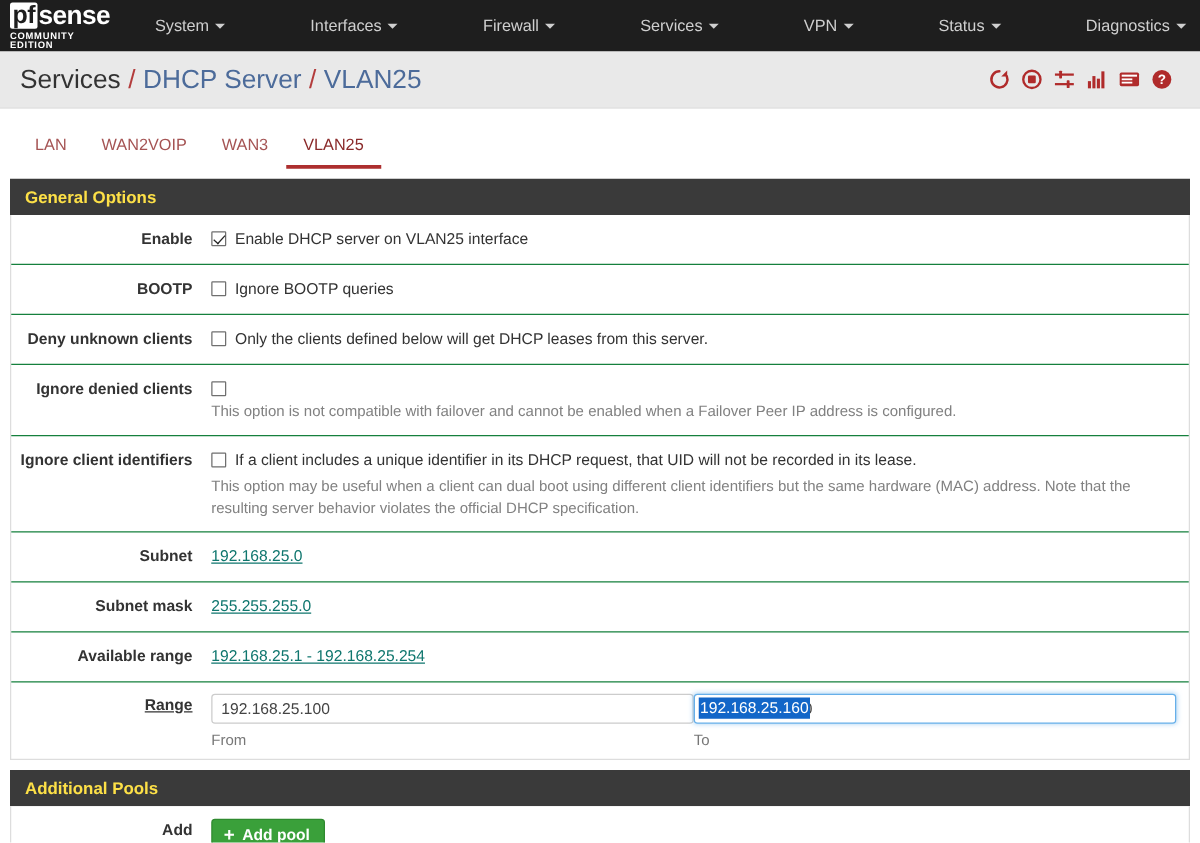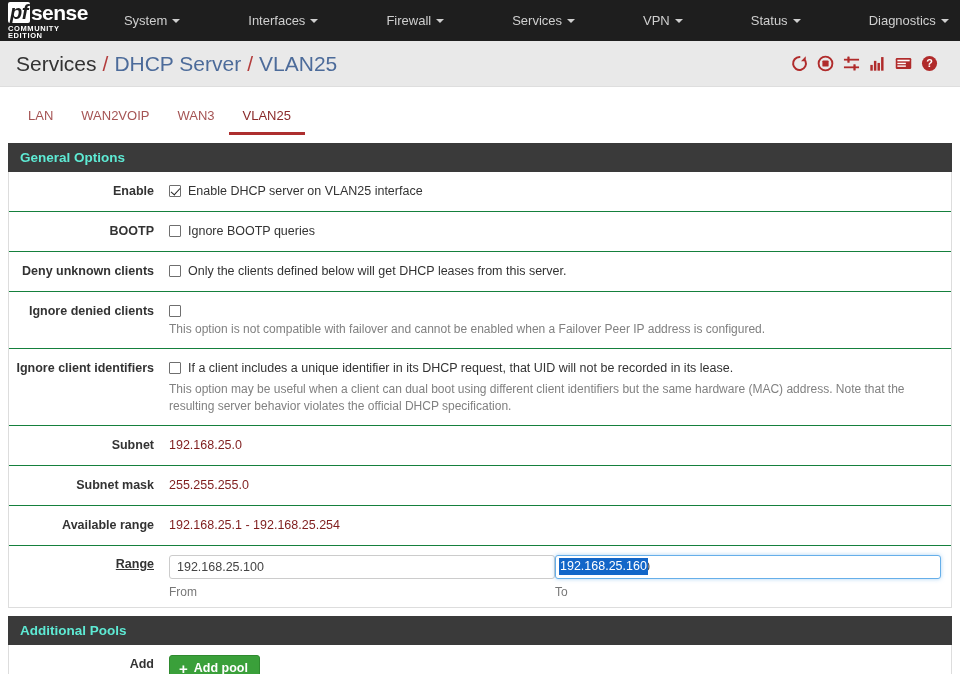--- a/index.html
+++ b/index.html
@@ -35,21 +35,20 @@
     color: #ffffff;
     letter-spacing: -0.5px;
     display: flex;
     align-items: center;
   }
   .brand-pf {
     background: #ffffff;
     color: #1e1e1e;
     padding: 0px 2px 1px 2px;
     border-radius: 2px;
-    font-style: italic;
     margin-right: 1px;
     font-size: 20px;
   }
   .brand-sub {
     font-size: 7.5px;
     font-weight: bold;
     color: #ffffff;
     letter-spacing: 0.6px;
     margin-top: 2px;
   }
@@ -120,21 +119,21 @@
   }
   .tab.active {
     color: #8a2a2a;
     border-bottom: 3px solid #ad2f2f;
   }
 
   
   .panel { margin: 8px 8px 0 8px; }
   .panel-heading {
     background: #3a3a3a;
-    color: #5eead4;
+    color: #fde047;
     font-size: 13.5px;
     font-weight: bold;
     padding: 7px 12px;
   }
   .panel-body {
     background: #ffffff;
     border: 1px solid #dddddd;
     border-top: none;
   }
   .form-row {
@@ -184,22 +183,23 @@
   .check-text { font-size: 12.5px; color: #333333; }
   .help-text {
     font-size: 12px;
     color: #818181;
     line-height: 17px;
     margin-top: 4px;
     max-width: 790px;
   }
   .static-value {
     font-size: 12.5px;
-    color: #7f1d1d;
+    color: #0f766e;
     line-height: 19px;
+    text-decoration: underline;
   }
 
   
   .range-row { display: flex; padding: 9px 0 8px 0; align-items: flex-start; }
   .range-fields { flex: 1; display: flex; padding-right: 10px; }
   .range-field { flex: 1; }
   .txt-input {
     width: 100%;
     height: 24px;
     border: 1px solid #cccccc;

